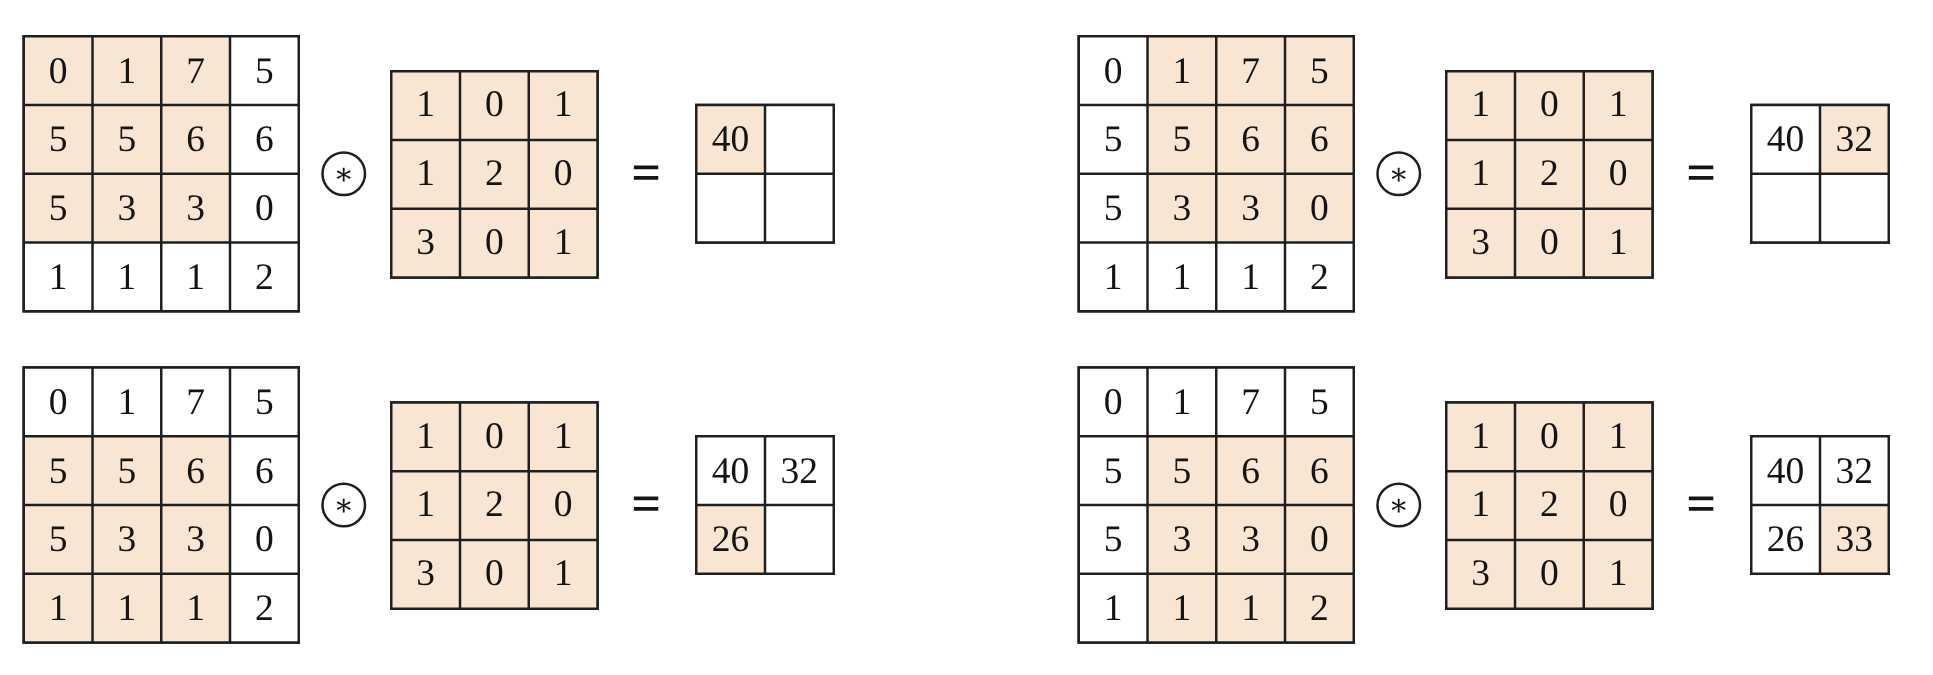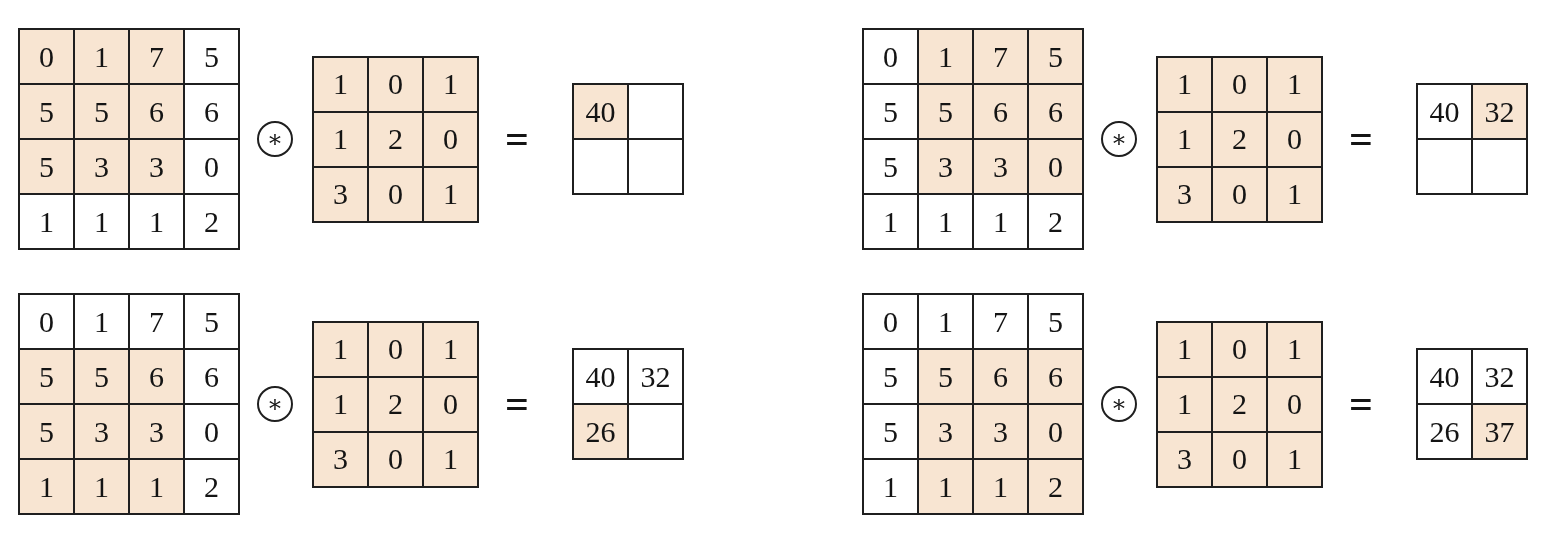--- a/index.html
+++ b/index.html
@@ -28,21 +28,21 @@
   .matrix {
     display: grid;
     gap: 2px;
     background: var(--line, #1f1f1f);
     border: 2px solid var(--line, #1f1f1f);
     width: max-content;
     flex: none;
   }
   .input-grid  { grid-template-columns: repeat(4, 53px); }
   .kernel-grid { grid-template-columns: repeat(3, 53px); }
-  .output-grid { grid-template-columns: repeat(2, 53px); margin-left: 16px; }
+  .output-grid { grid-template-columns: repeat(2, 53px); }
 
   .cell {
     width: 53px;
     height: 53px;
     background: var(--cell-bg, #ffffff);
     display: flex;
     align-items: center;
     justify-content: center;
     font-size: 30px;
     line-height: 1;
@@ -227,17 +227,17 @@
         <div class="cell hi">0</div>
         <div class="cell hi">3</div>
         <div class="cell hi">0</div>
         <div class="cell hi">1</div>
       </div>
     <span class="equals">=</span>
     <div class="matrix output-grid">
         <div class="cell">40</div>
         <div class="cell">32</div>
         <div class="cell">26</div>
-        <div class="cell hi">37</div>
+        <div class="cell hi">33</div>
       </div>
   </div>
 
 </div>
 
 </body></html>

